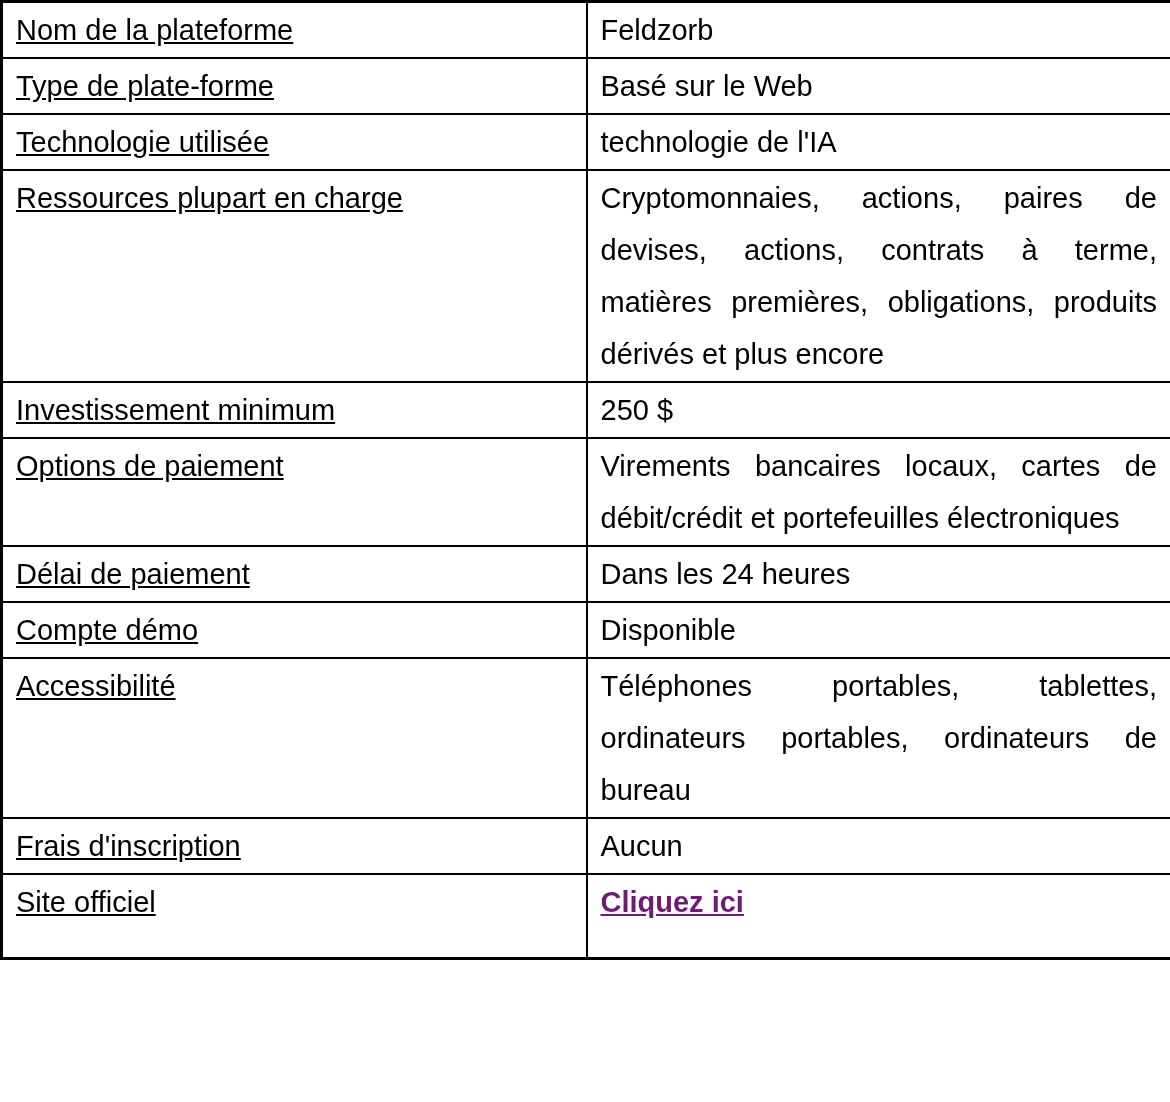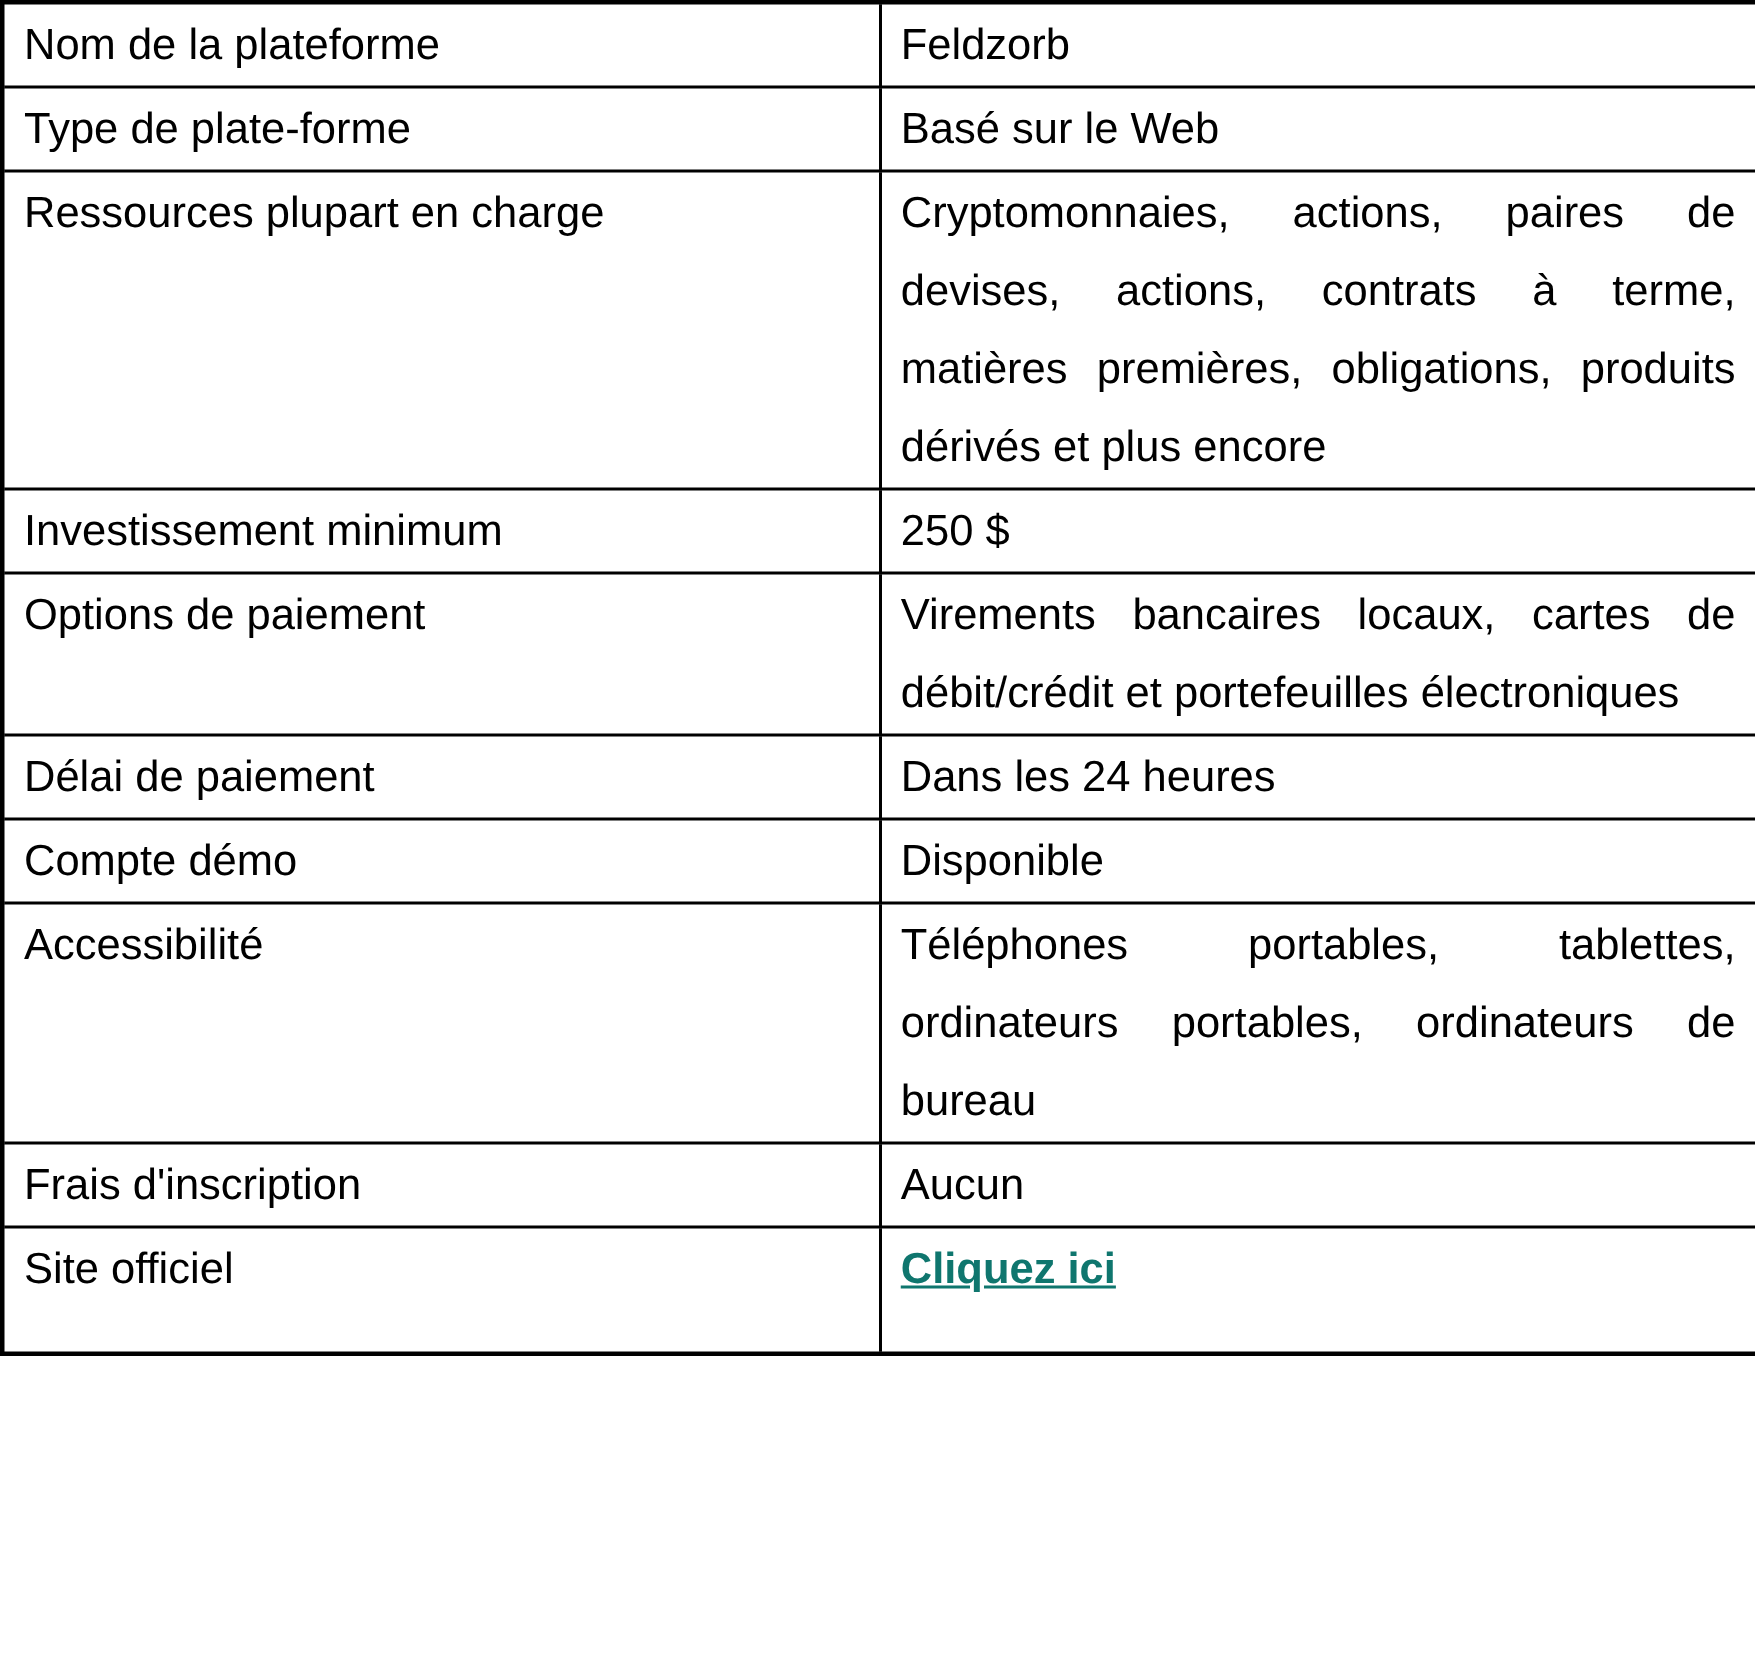--- a/index.html
+++ b/index.html
@@ -27,20 +27,21 @@
     vertical-align: top;
     padding: 1px 13px;
     font-size: 29px;
     line-height: 52px;
     color: #000000;
     overflow: hidden;
     word-wrap: break-word;
   }
   td.cell-label {
     text-align: left;
+    text-decoration: underline;
   }
   td.cell-value {
     text-align: left;
   }
   td.cell-value.justify {
     text-align: justify;
     margin-left: 40px;
   }
   tr:last-child td {
     height: 80px; 
@@ -64,20 +65,24 @@
   <tr>
     <td class="cell-label">Nom de la plateforme</td>
     <td class="cell-value">Feldzorb</td>
   </tr>
 
   <tr>
     <td class="cell-label">Type de plate-forme</td>
     <td class="cell-value">Basé sur le Web</td>
   </tr>
 
+  <tr>
+    <td class="cell-label">Technologie utilisée</td>
+    <td class="cell-value">technologie de l'IA</td>
+  </tr>
 
   <tr>
     <td class="cell-label">Ressources plupart en charge</td>
     <td class="cell-value justify">Cryptomonnaies, actions, paires de devises, actions, contrats à terme, matières premières, obligations, produits dérivés et plus encore</td>
   </tr>
 
   <tr>
     <td class="cell-label">Investissement minimum</td>
     <td class="cell-value">250 $</td>
   </tr>
@@ -105,17 +110,17 @@
   <tr>
     <td class="cell-label">Frais d'inscription</td>
     <td class="cell-value">Aucun</td>
   </tr>
 
 
 
 
   <tr>
     <td class="cell-label">Site officiel</td>
-    <td class="cell-value"><a class="site-link" style="color: #0f766e;">Cliquez ici</a></td>
+    <td class="cell-value"><a class="site-link" style="color: #701a75;">Cliquez ici</a></td>
   </tr>
 </tbody>
   </table>
 </div>
 
 </body></html>

